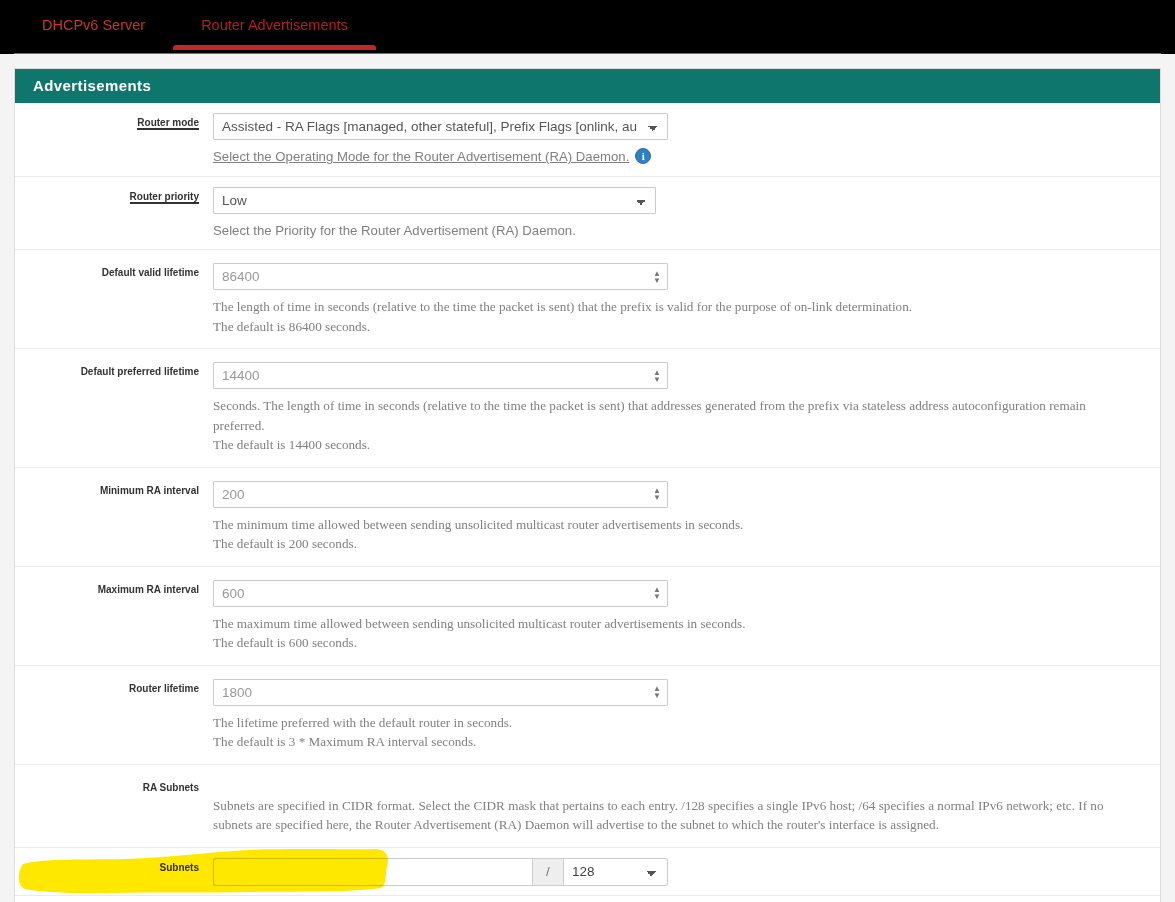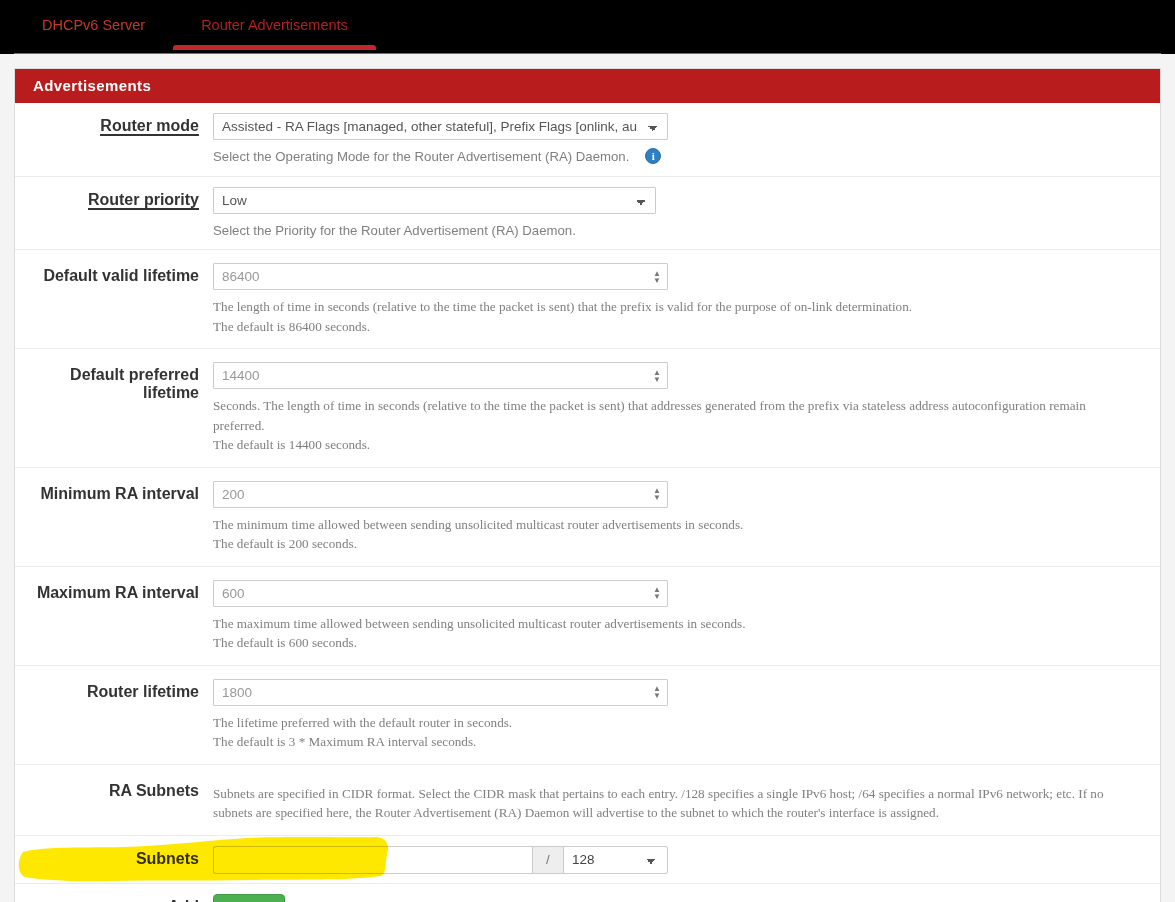--- a/index.html
+++ b/index.html
@@ -49,21 +49,21 @@
     background: #c4494a;
   }
 
   
   .panel {
     margin: 14px 14px 0 14px;
     border: 1px solid #dcdcdc;
     background: #fff;
   }
   .panel-heading {
-    background: #b91c1c;
+    background: #0f766e;
     color: #fff;
     font-size: 15px;
     font-weight: bold;
     letter-spacing: .4px;
     padding: 8px 0 9px 18px;
   }
   .panel-body { background: #fff; }
 
   
   .row {
@@ -75,21 +75,21 @@
   }
   .row.tight { padding: 10px 0 9px 0; }
   .row:last-child { border-bottom: none; }
 
   .col-label {
     width: 198px;
     min-width: 198px;
     text-align: right;
     padding-right: 14px;
     padding-top: 4px;
-    font-size: 16px;
+    font-size: 10px;
     font-weight: bold;
     color: #333;
   }
   .col-label .u {
     border-bottom: 2px solid #333;
     padding-bottom: 0px;
   }
   .col-field {
     flex: 1;
     padding-right: 14px;
@@ -148,21 +148,21 @@
   .spin span { display: block; height: 7px; }
 
   .help {
     font-size: 13.2px;
     color: #808080;
     line-height: 1.48;
     margin-top: 7px;
     max-width: 930px;
   }
   .help.wide { max-width: 920px; font-family: Liberation Serif, serif; }
-  .help-inline { display: flex; align-items: flex-start; gap: 16px; }
+  .help-inline { display: flex; align-items: flex-start; gap: 6px; text-decoration: underline; }
 
   .info-icon {
     display: inline-block;
     width: 16px; height: 16px;
     min-width: 16px;
     border-radius: 50%;
     background: #2f7fc1;
     border: 1px solid #2a6ea8;
     color: #fff;
     font-size: 11px;
@@ -371,21 +371,21 @@
         <div class="help wide">
           <div>The lifetime preferred with the default router in seconds.</div>
           <div>The default is 3 * Maximum RA interval seconds.</div>
         </div>
       </div>
     </div>
 
     <div class="row">
       <div class="col-label">RA Subnets</div>
       <div class="col-field">
-        <div class="help wide" style="margin-top:6px;max-width:930px">Subnets are specified in CIDR format. Select the CIDR mask that pertains to each entry. /128 specifies a single IPv6 host; /64 specifies a normal IPv6 network; etc. If no subnets are specified here, the Router Advertisement (RA) Daemon will advertise to the subnet to which the router's interface is assigned.</div>
+        <div class="help wide" style="margin-top:18px;max-width:930px">Subnets are specified in CIDR format. Select the CIDR mask that pertains to each entry. /128 specifies a single IPv6 host; /64 specifies a normal IPv6 network; etc. If no subnets are specified here, the Router Advertisement (RA) Daemon will advertise to the subnet to which the router's interface is assigned.</div>
       </div>
     </div>
 
     <div class="row tight hl-row">
       <svg class="hl-svg" width="480" height="50" viewBox="0 0 480 50">
         <path d="M8,16 C30,10 70,12 108,11 C150,10 185,5 232,2 C280,0 330,2 360,1
                  C372,1 375,10 372,18 C370,28 372,36 366,40
                  C330,45 280,43 236,44 C190,45 140,44 96,45
                  C58,46 26,44 10,41 C2,38 2,24 8,16 Z" fill="#FFE800"></path>
       </svg>

